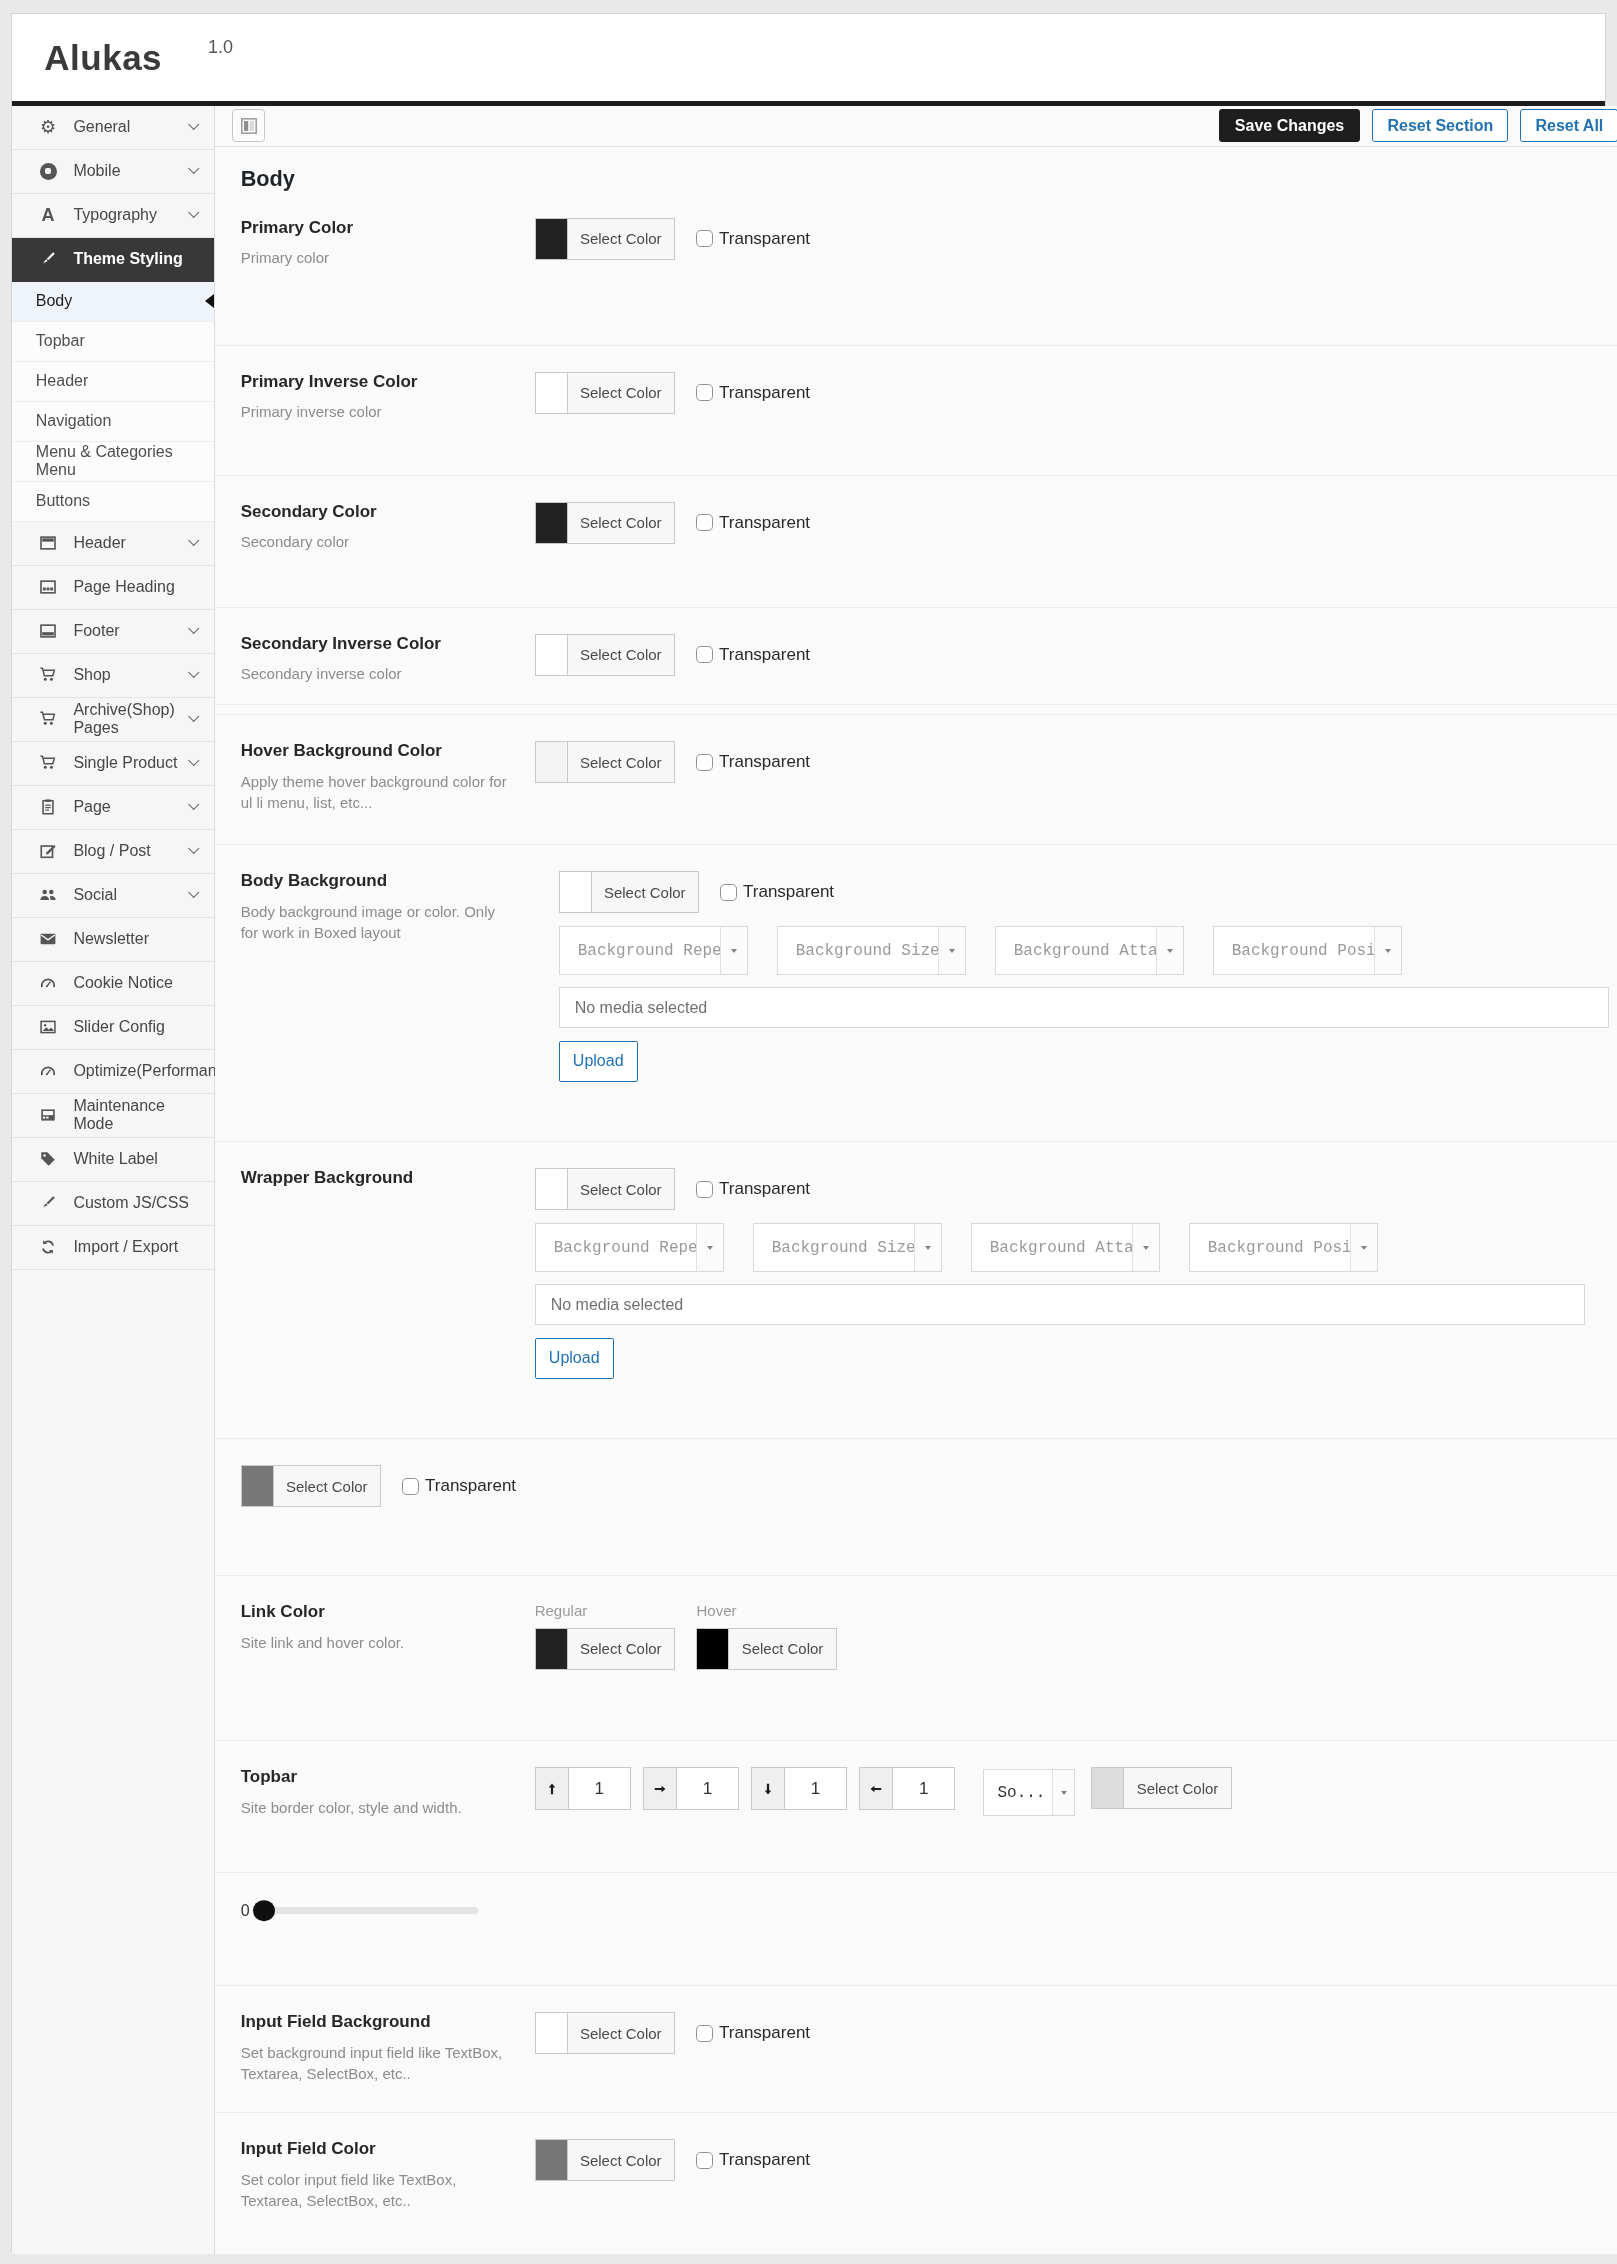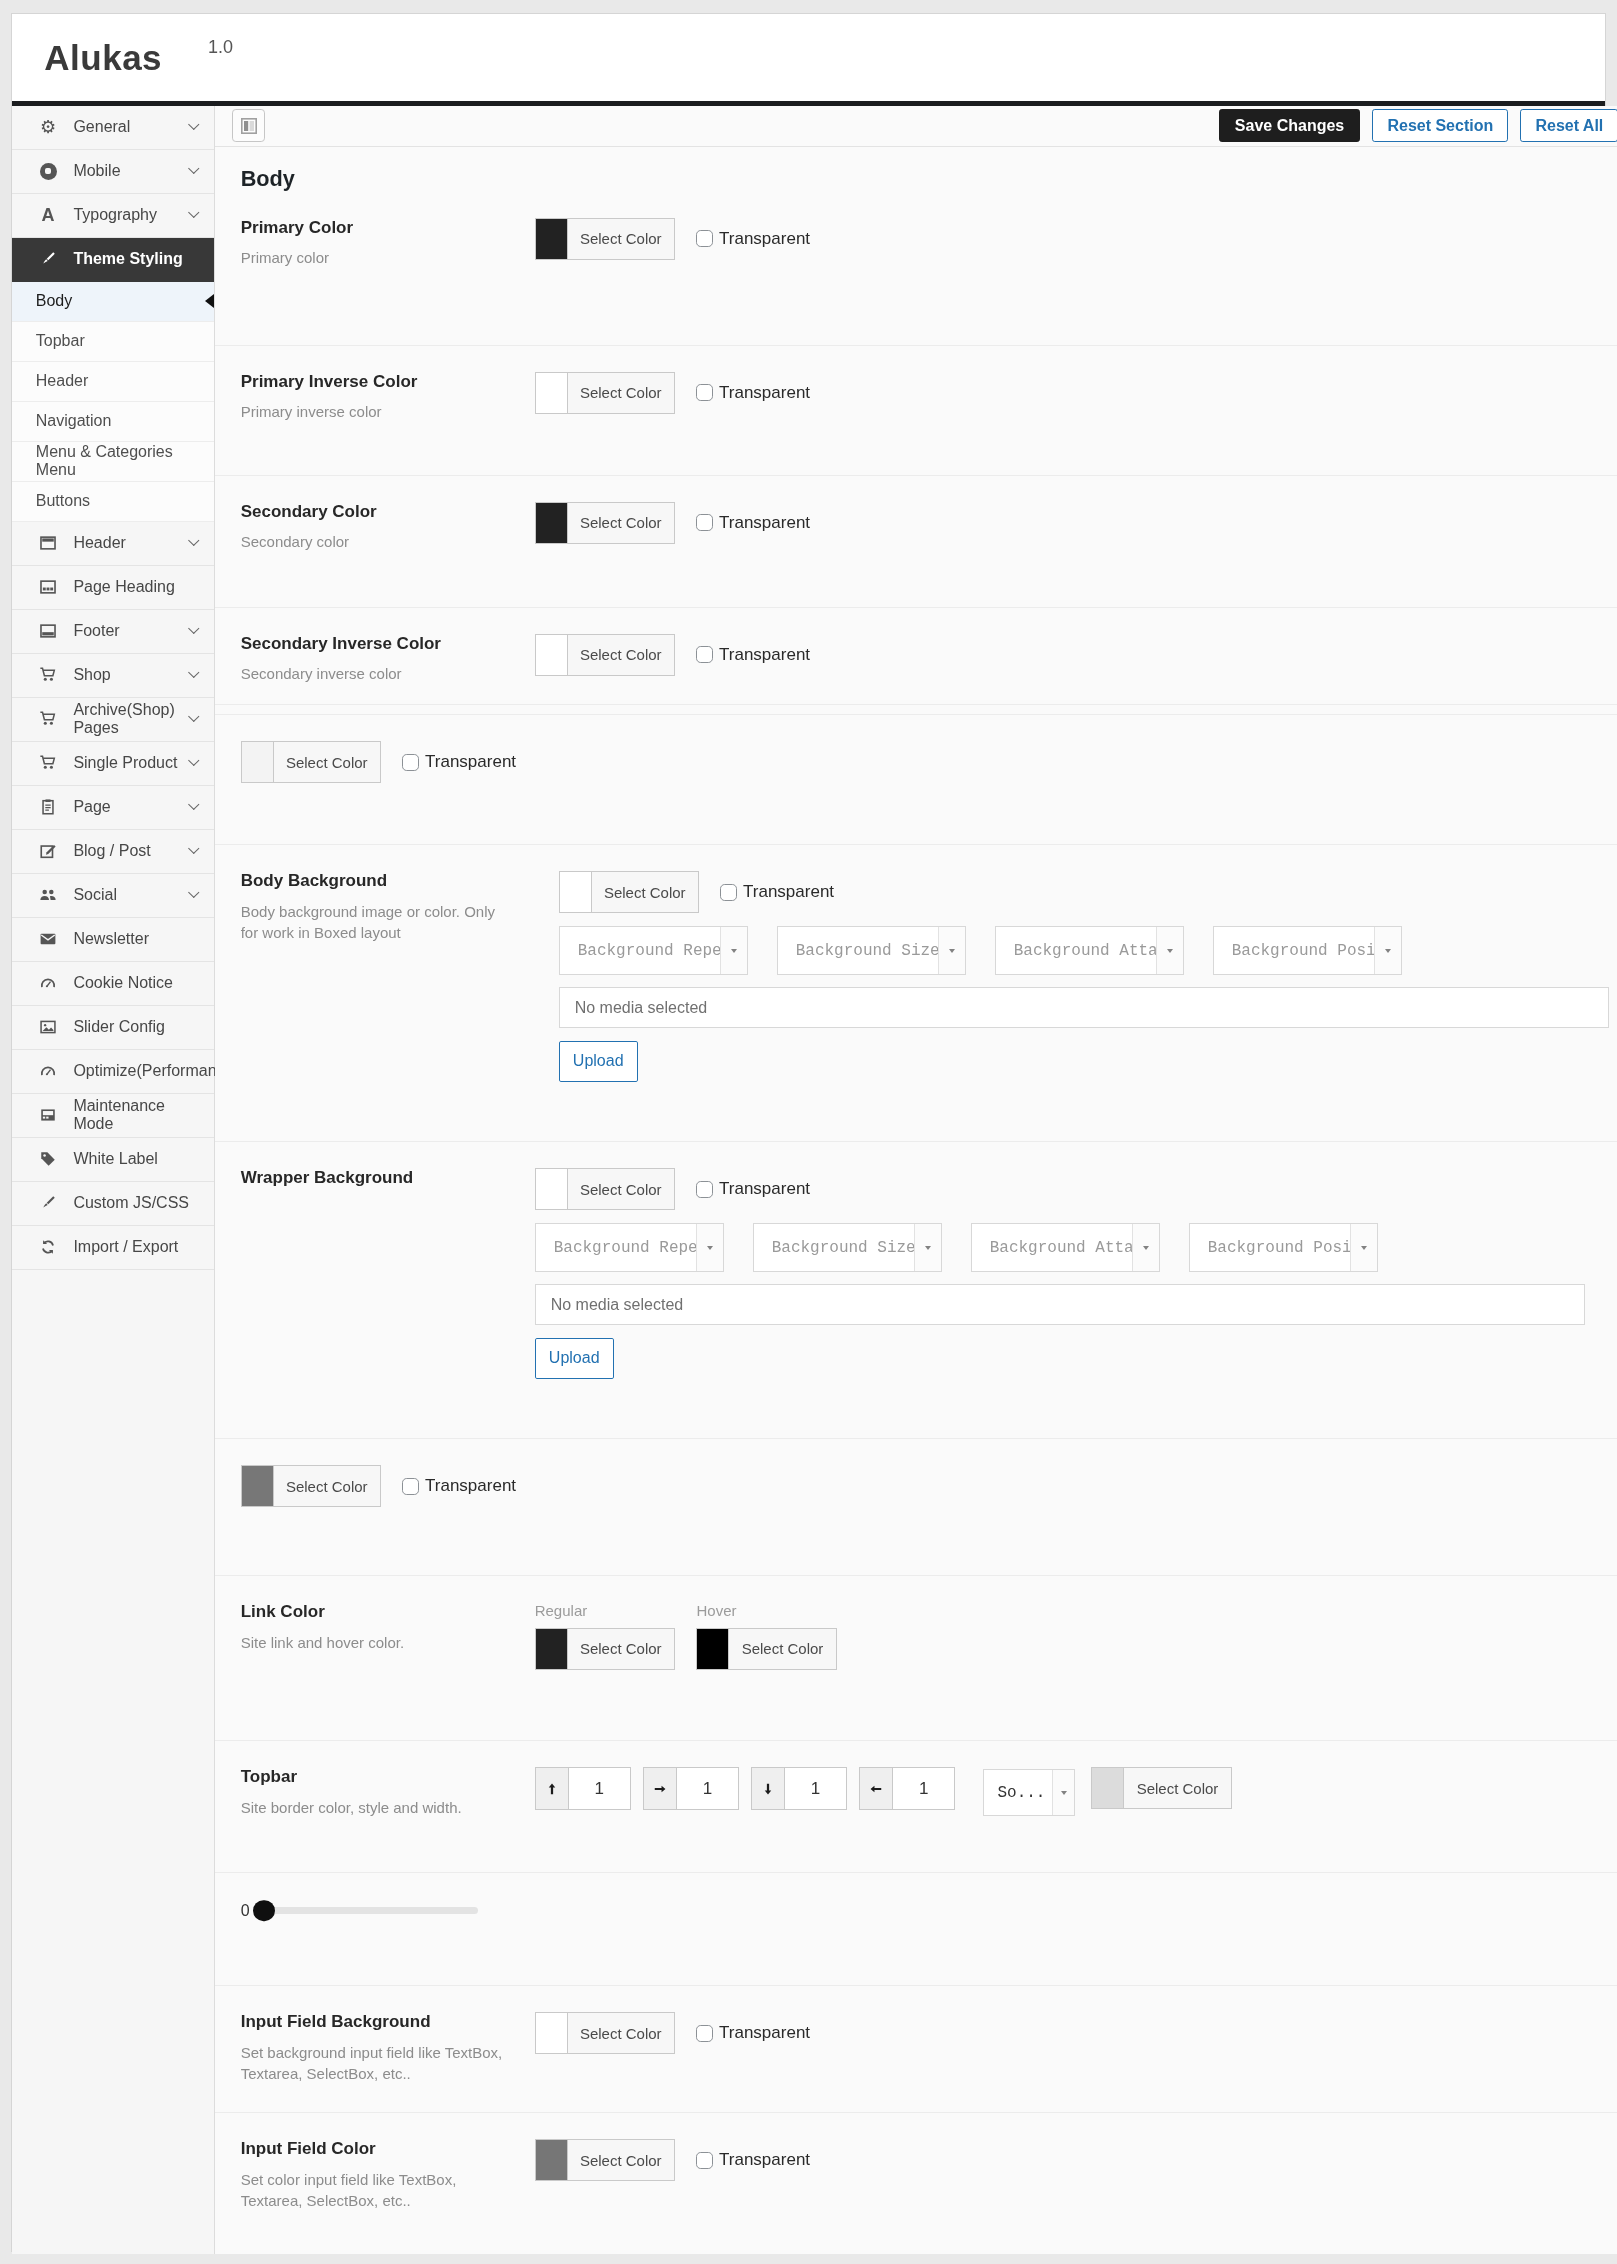--- a/index.html
+++ b/index.html
@@ -404,20 +404,24 @@
                 </div>
                 <label class="transparent-wrap">
                   <span class="checkbox"></span>
                   <span class="cb-label">Transparent</span>
                 </label>
               </div>
             </div>
           </section>
           <div class="double-sep"></div>
           <section class="section-row" style="min-height: 130px;">
+            <div class="row-label">
+              <div class="row-title">Hover Background Color</div>
+              <div class="row-desc">Apply theme hover background color for ul li menu, list, etc...</div>
+            </div>
             <div class="row-controls">
               <div class="ctl-line">
                 <div class="select-color">
                   <span class="swatch" style="background: rgb(243, 243, 243);"></span>
                   <span class="sc-label">Select Color</span>
                 </div>
                 <label class="transparent-wrap">
                   <span class="checkbox"></span>
                   <span class="cb-label">Transparent</span>
                 </label>

